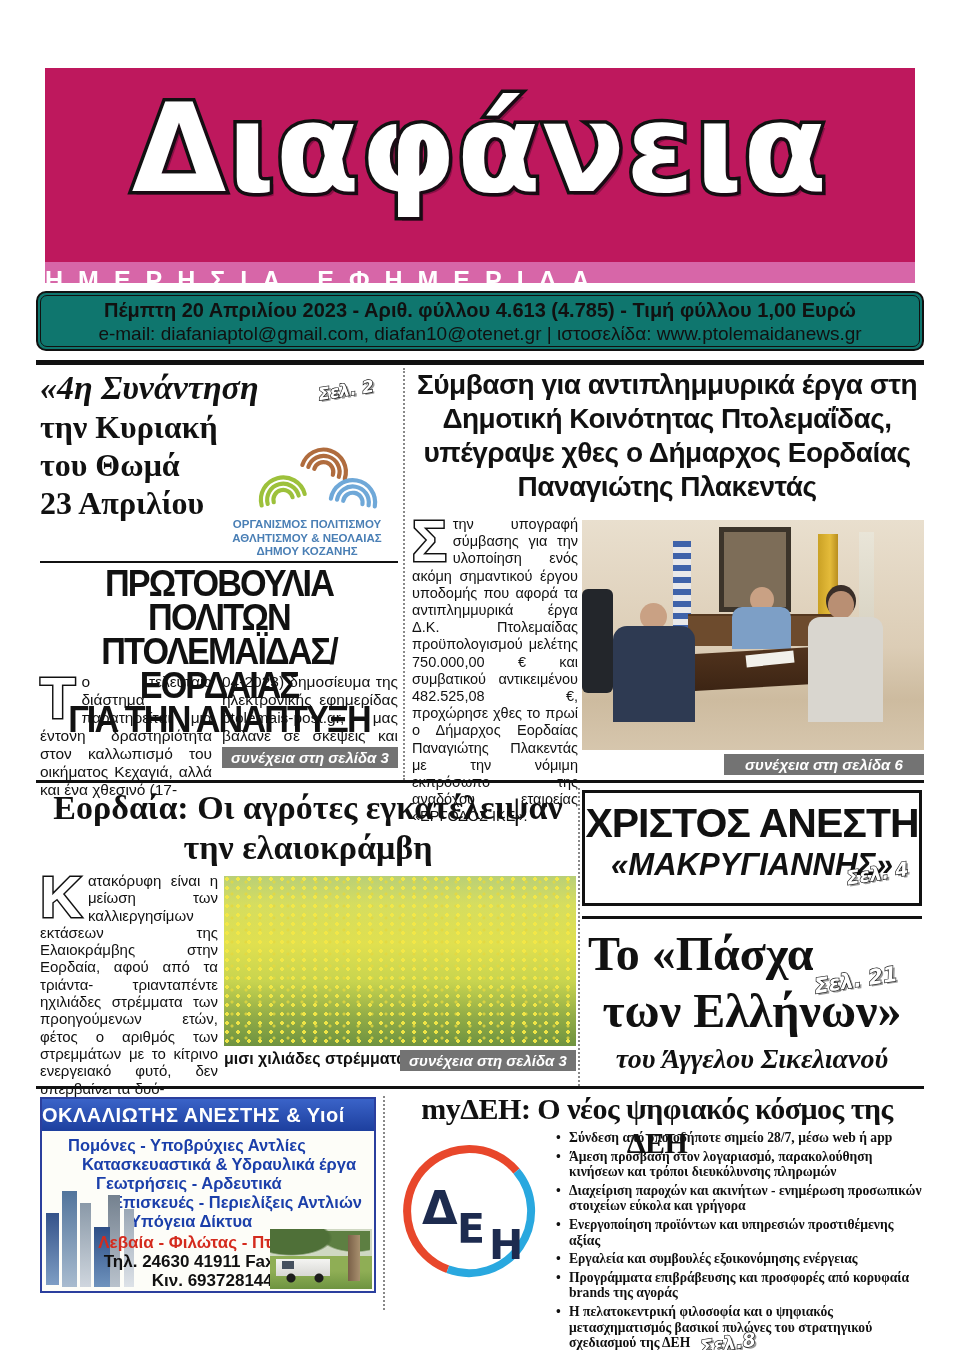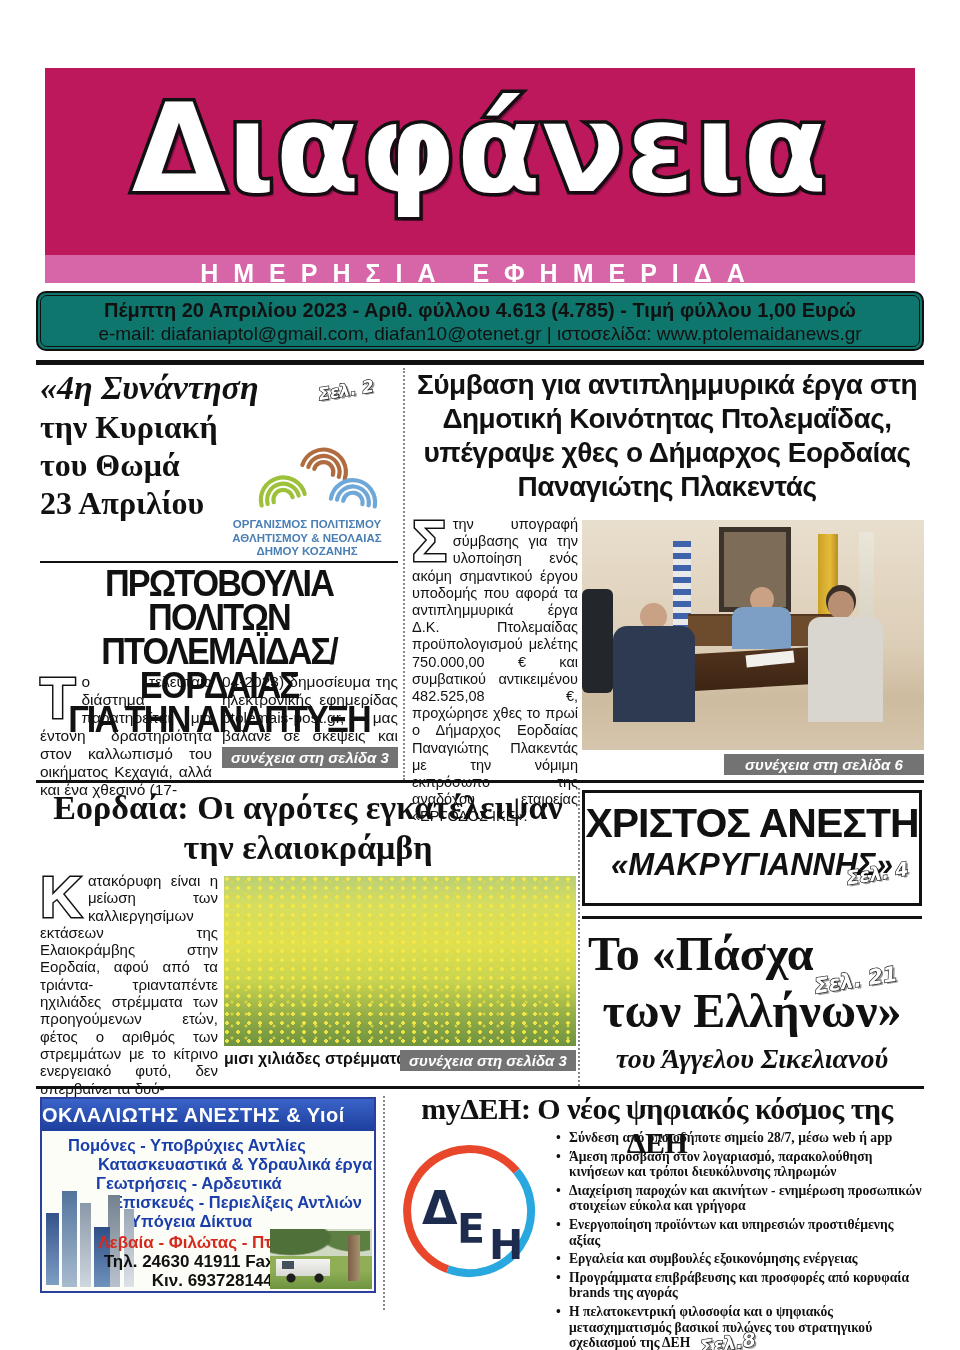--- a/index.html
+++ b/index.html
@@ -5,22 +5,22 @@
   html,body{margin:0;padding:0;background:#fff;}
   .page{position:relative;width:960px;height:1350px;background:#fff;overflow:hidden;
         font-family:"Liberation Sans","DejaVu Sans",sans-serif;color:#111;}
 
   
   .masthead{position:absolute;left:45px;top:68px;width:870px;height:215px;background:#be185d;}
   .masthead-title{position:absolute;left:0;top:2px;width:100%;text-align:center;
     font-family:"DejaVu Sans",sans-serif;font-weight:bold;font-size:122px;line-height:158px;
     color:#fff;-webkit-text-stroke:7px #111;paint-order:stroke fill;letter-spacing:1px;
     text-shadow:4px 4px 0 rgba(40,0,25,.35);}
-  .masthead-band{position:absolute;left:0;bottom:0;width:100%;height:28px;background:#d766a8;
-    color:#fff;font-weight:bold;font-size:25px;line-height:36px;text-align:center;letter-spacing:15px;}
+  .masthead-band{position:absolute;left:0;bottom:0;width:100%;height:21px;background:#d766a8;
+    color:#fff;font-weight:bold;font-size:25px;line-height:36px;text-align:left;letter-spacing:15px;}
 
   
   .infobar{position:absolute;left:36px;top:291px;width:888px;height:60px;border:2px solid #111;
     border-radius:10px;box-sizing:border-box;text-align:center;background:#0f766e;}
   .infobar::before{content:"";position:absolute;inset:2px;border:1px solid #111;border-radius:7px;}
   .infobar-line1{position:relative;margin-top:6px;font-weight:bold;font-size:20px;}
   .infobar-line2{position:relative;font-size:19px;margin-top:1px;}
   .rule-top{position:absolute;left:36px;top:360px;width:888px;height:5px;background:#111;}
 
   
@@ -112,21 +112,21 @@
   .pascha-ref{position:absolute;right:24px;top:26px;font-size:21px;}
   .pascha-l2{font-weight:bold;font-size:48px;line-height:58px;text-align:center;}
   .pascha-by{font-weight:bold;font-style:italic;font-size:28px;line-height:38px;text-align:center;}
 
   
   .ad{position:absolute;left:40px;top:1097px;width:336px;height:196px;border:2px solid #2b3f9e;
     box-sizing:border-box;background:#fdfdf8;}
   .ad-head{height:32px;background:linear-gradient(180deg,#3a63c8,#1d3f9e);color:#fff;font-weight:bold;
     font-size:20px;line-height:32px;letter-spacing:.5px;}
   .ad-line{color:#1b3faa;font-weight:bold;font-size:16.5px;line-height:19px;white-space:nowrap;}
-  .ad-l0{margin:5px 0 0 26px;}.ad-l1{margin-left:56px;}.ad-l2{margin-left:54px;}
+  .ad-l0{margin:5px 0 0 26px;}.ad-l1{margin-left:40px;}.ad-l2{margin-left:54px;}
   .ad-l3{margin-left:70px;}.ad-l4{margin-left:88px;}
   .ad-red{position:absolute;left:55px;top:134px;width:250px;text-align:center;color:#d42b1e;
     font-weight:bold;font-size:17px;}
   .ad-phone{position:absolute;left:50px;top:153px;width:250px;text-align:center;font-weight:bold;font-size:17px;}
   .ad-mobile{position:absolute;left:50px;top:172px;width:250px;text-align:center;font-weight:bold;font-size:17px;}
   .ad-pipes{position:absolute;left:2px;top:86px;width:100px;height:104px;background-repeat:no-repeat;
     background-image:
       linear-gradient(180deg,#35538a,#7e9ec4),linear-gradient(180deg,#51749c,#a9bccf),
       linear-gradient(180deg,#8a99a8,#cfd6de),linear-gradient(180deg,#2e4f86,#6f93bd),
       linear-gradient(180deg,#74818f,#b9c2cc),linear-gradient(180deg,#9aa7b5,#dde2e8);

